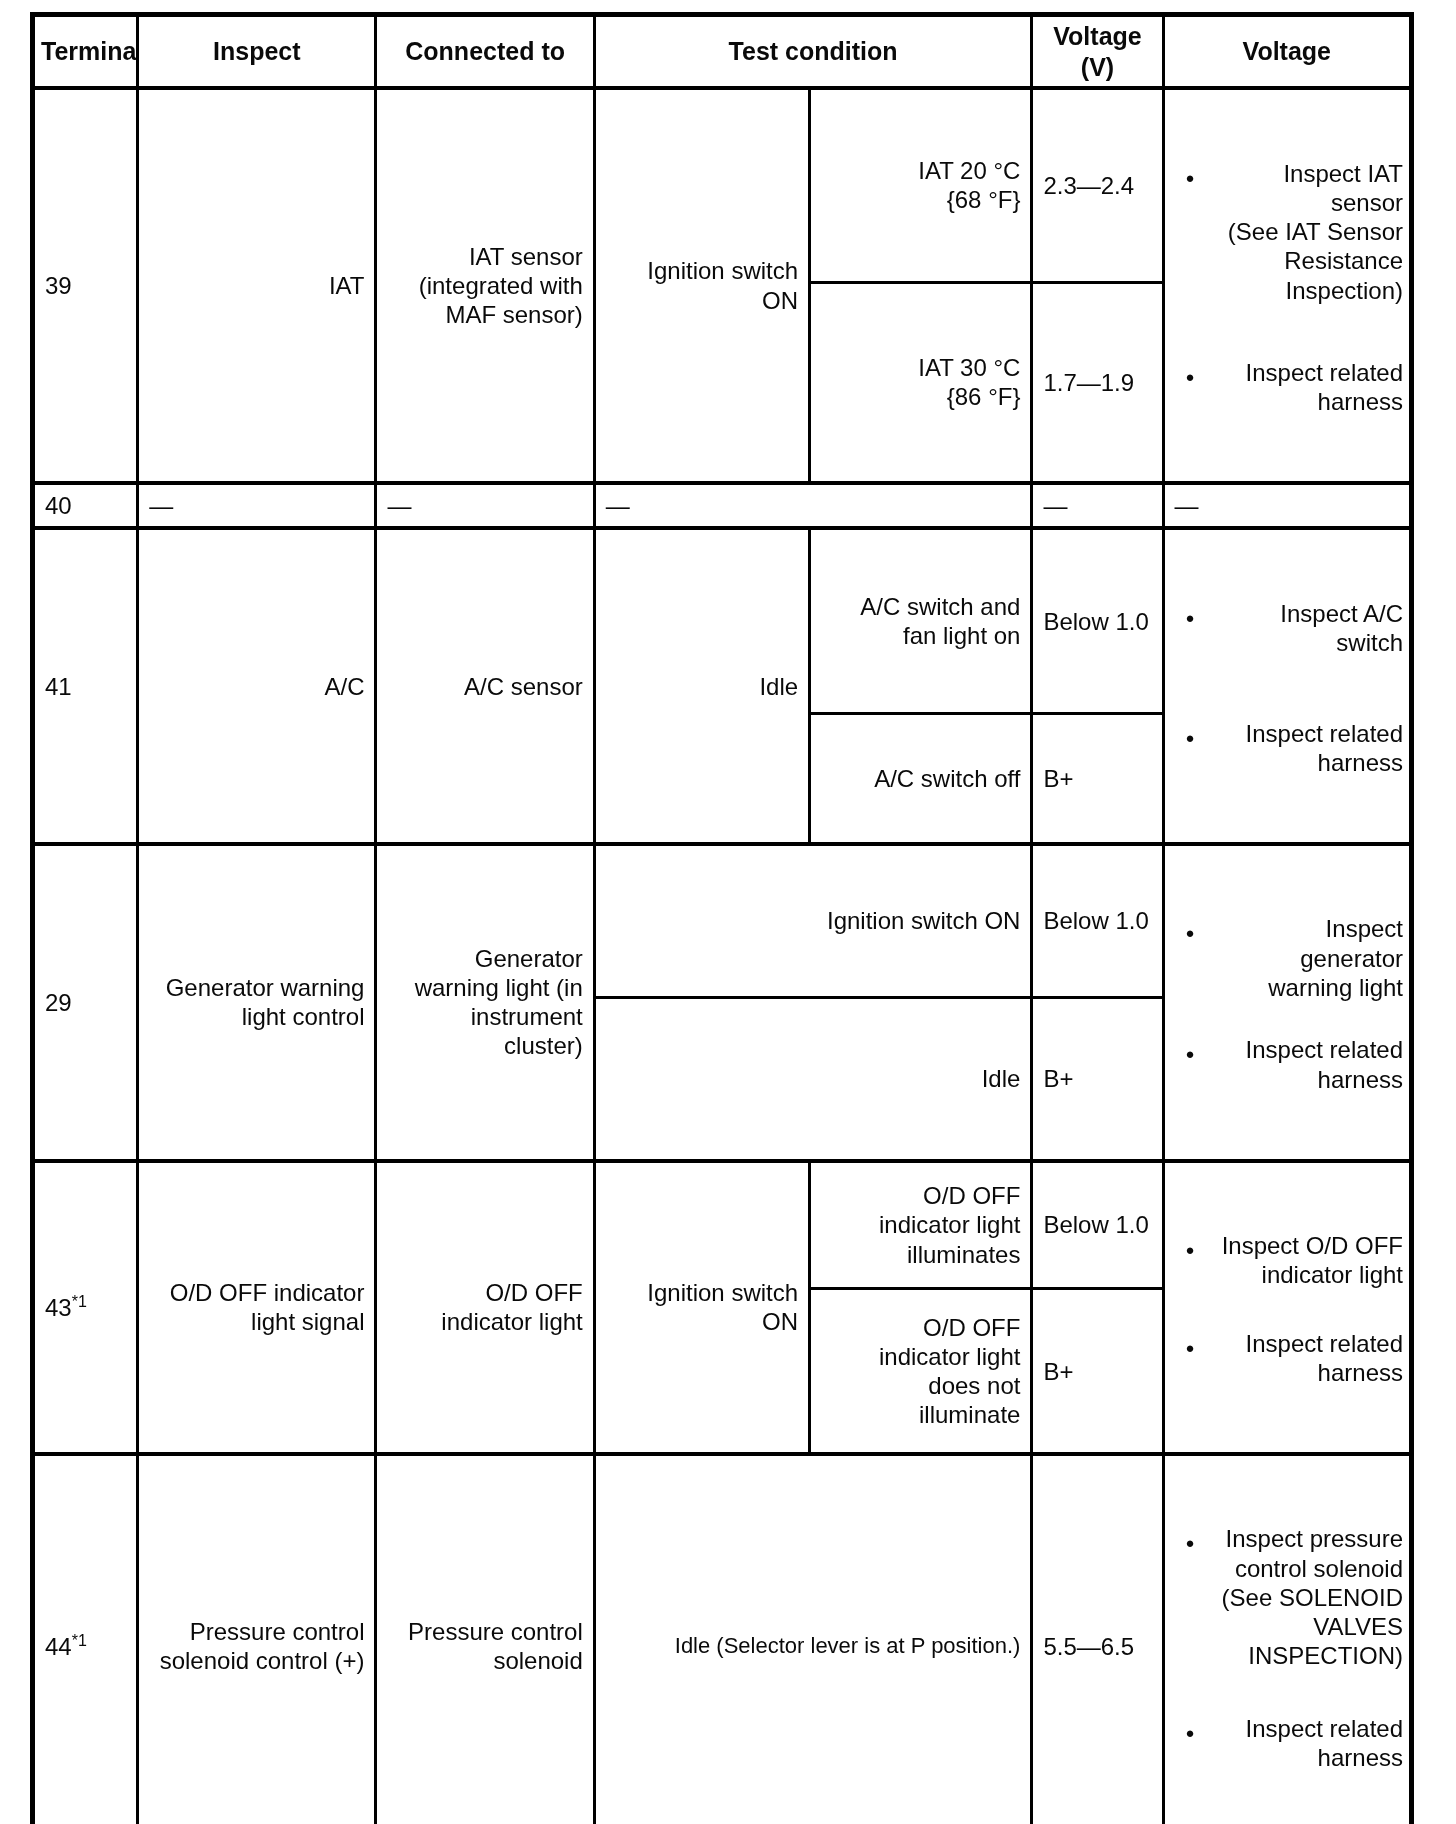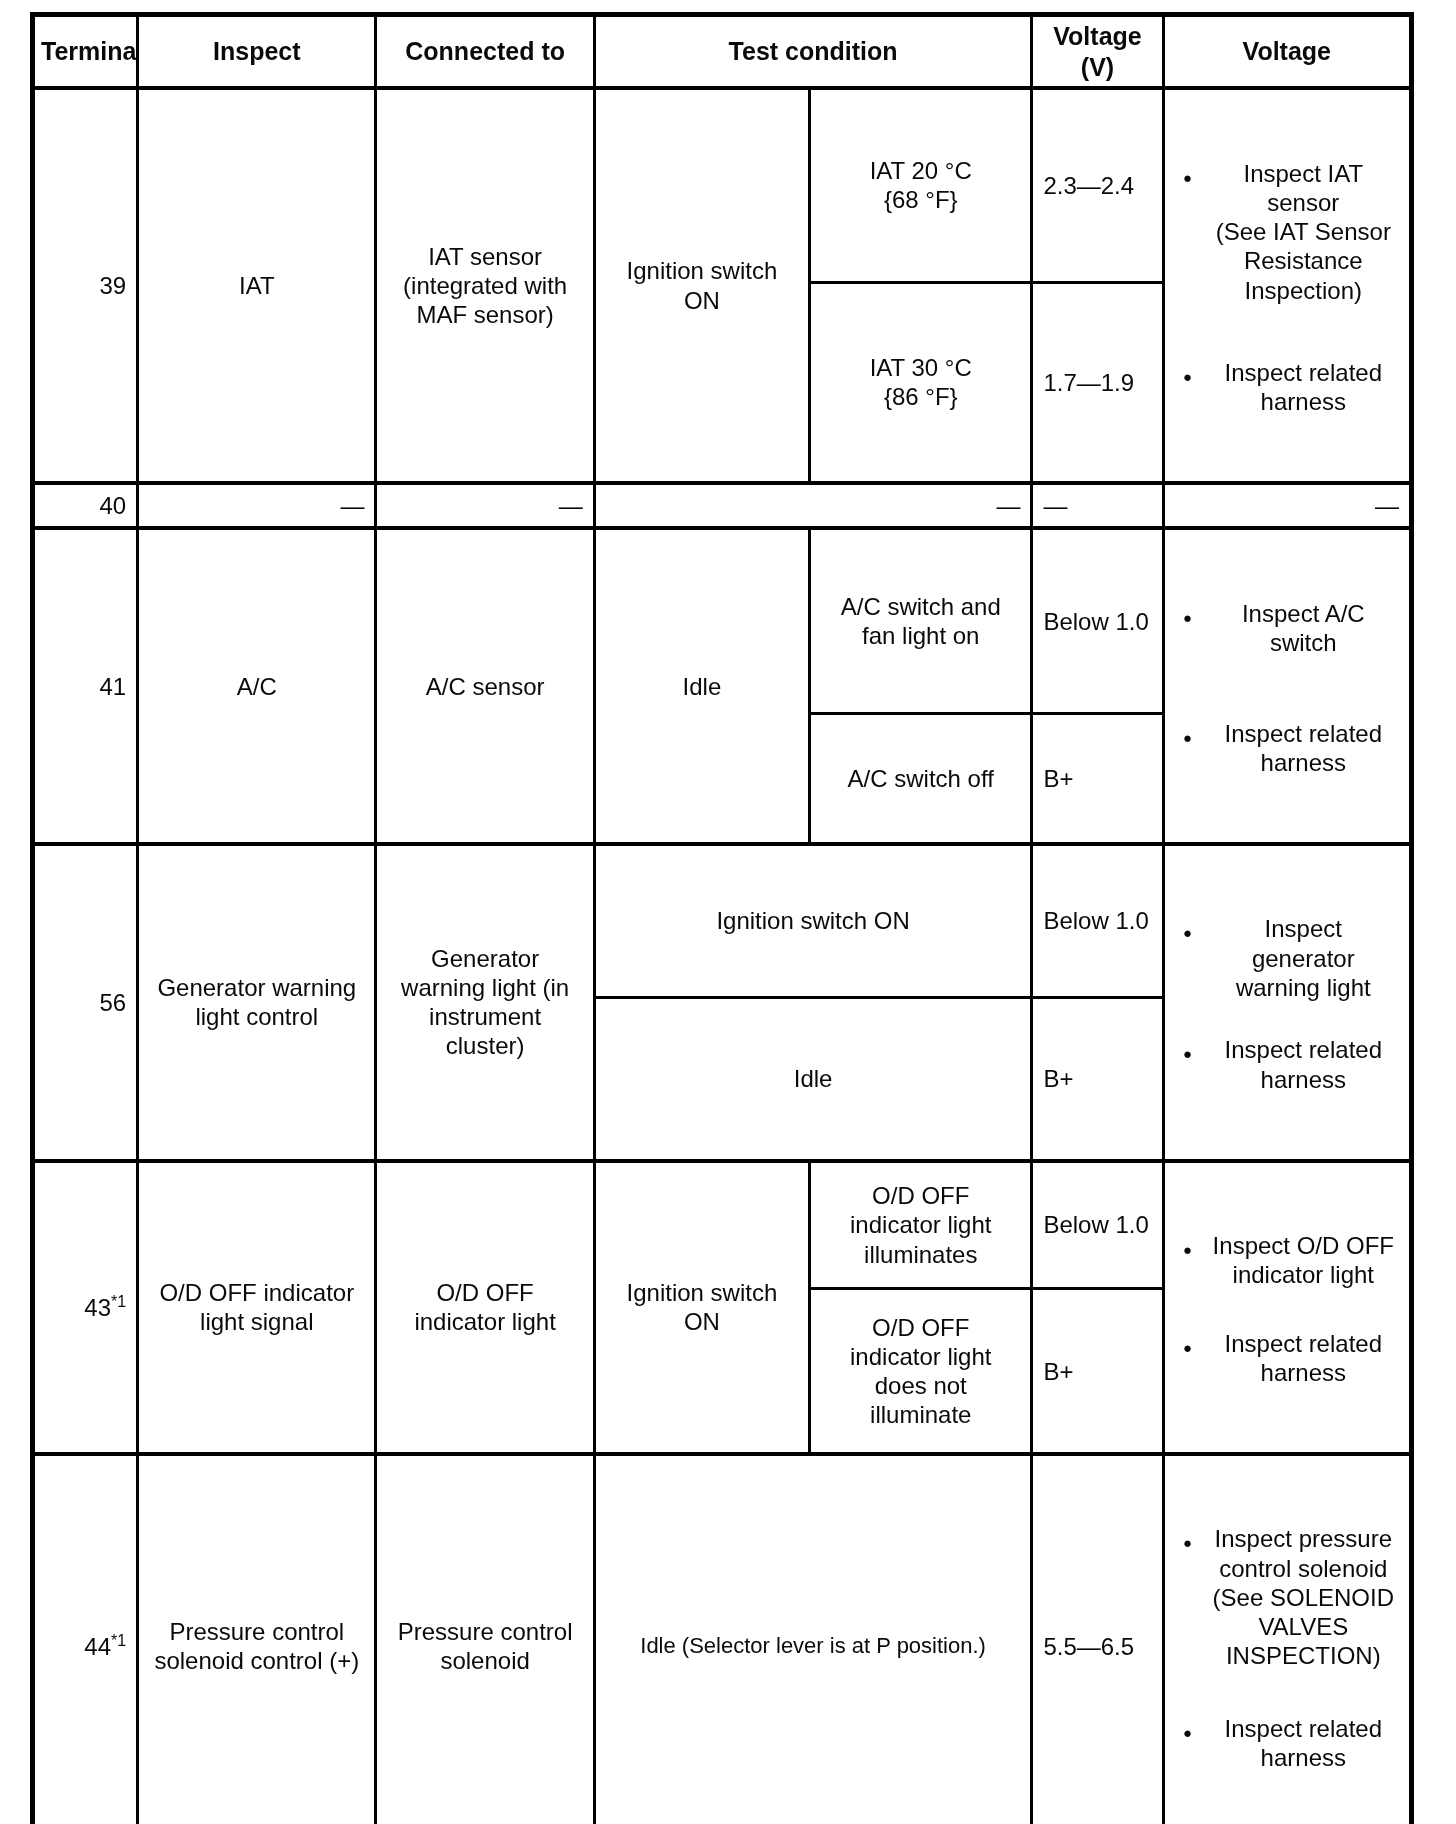--- a/index.html
+++ b/index.html
@@ -7,24 +7,24 @@
        font-family:"Liberation Sans", sans-serif;color:#0a0a0a;
        -webkit-font-smoothing:antialiased;}
   .scan-page{position:absolute;top:12px;left:30px;}
   table.tv{border-collapse:collapse;table-layout:fixed;width:1384px;
            border:5px solid #000;background:#fff;}
   col.c-terminal{width:105px;} col.c-signal{width:238px;}
   col.c-connected{width:218px;} col.c-testmain{width:215px;}
   col.c-testsub{width:222px;} col.c-voltage{width:131px;}
   col.c-action{width:248px;}
   th,td{border:3px solid #000;padding:6px 10px;font-size:24px;line-height:1.22;
-        vertical-align:middle;white-space:pre-line;overflow:hidden;text-align:center;}
+        vertical-align:middle;white-space:pre-line;overflow:hidden;text-align:right;}
   th{font-weight:700;text-align:center;font-size:25px;padding:4px 6px;}
   tr.grp > th, tr.grp > td{border-top:4px solid #000;}
-  td.c{text-align:right;}
+  td.c{text-align:left;}
   td.volt{text-align:left;}
   td.fs22{font-size:22px;}
   td.action{vertical-align:top;padding-top:10px;padding-left:16px;padding-right:6px;}
   ul.alist{list-style:none;margin:0;padding:0;}
   ul.alist li{display:flex;align-items:flex-start;gap:9px;}
   span.blt{flex:0 0 14px;position:relative;top:1px;}
   span.blt::before{content:"●";font-size:15px;line-height:29px;}
   span.atxt{white-space:pre-line;flex:1;}
   ul.g4  li + li{margin-top:4px;}
   ul.g10 li + li{margin-top:10px;}
@@ -113,21 +113,21 @@
 harness</span></li>
       </ul>
     </td>
   </tr>
   <tr style="height:70px">
     <td>A/C switch off</td>
     <td class="volt">B+</td>
   </tr>
 
   <tr class="grp" style="height:72px">
-    <td class="c" rowspan="2">56</td>
+    <td class="c" rowspan="2">29</td>
     <td rowspan="2">Generator warning
 light control</td>
     <td rowspan="2">Generator
 warning light (in
 instrument
 cluster)</td>
     <td colspan="2">Ignition switch ON</td>
     <td class="volt">Below 1.0</td>
     <td class="action" rowspan="2">
       <ul class="alist g4">

